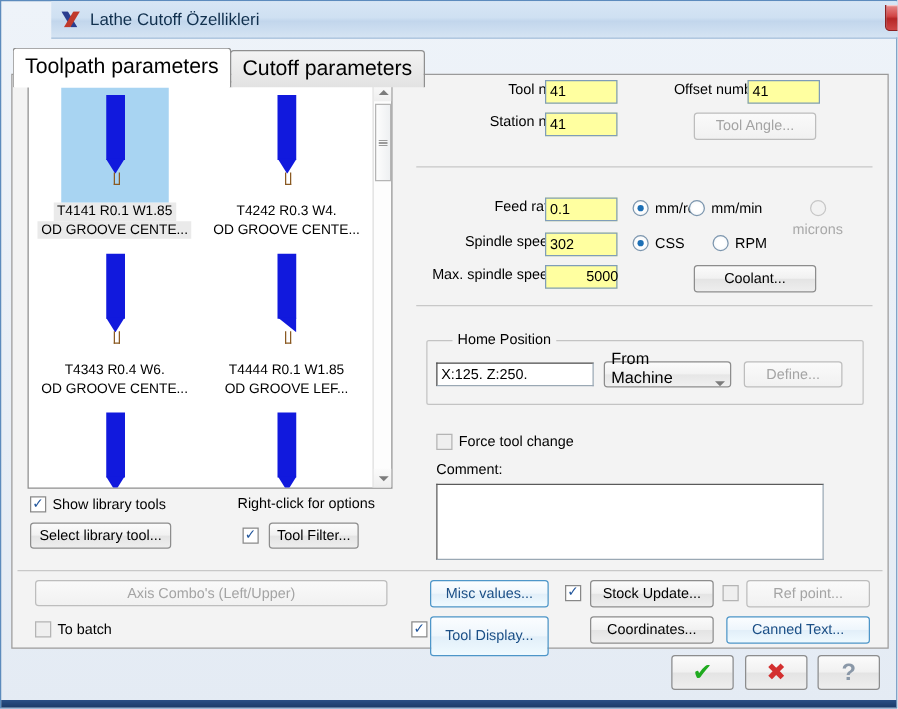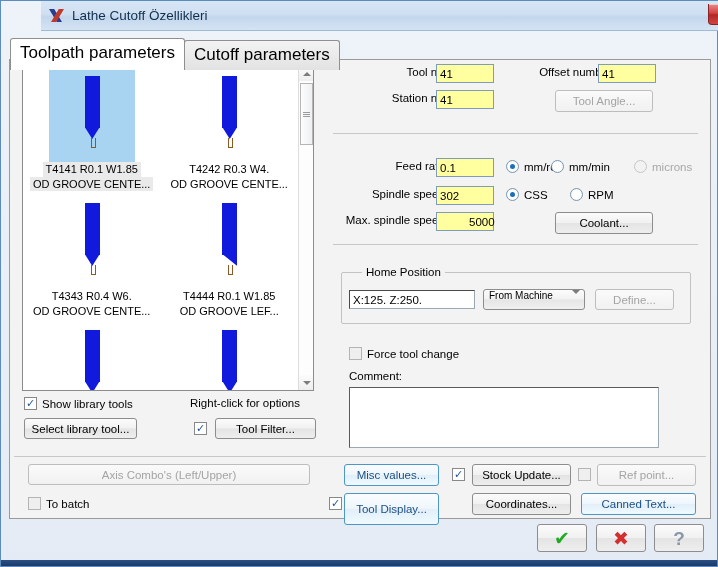--- a/index.html
+++ b/index.html
@@ -133,21 +133,21 @@
   .radio.dis{border-color:#c6c6c6;background:#f2f2f2;}
 
   .sep{position:absolute;background:#c8c8c8;height:1px;}
 
   .grp{position:absolute;border:1px solid #c3c3c3;box-sizing:border-box;border-radius:2px;}
   .grp-t{position:absolute;top:-7px;left:20px;background:#f3f3f3;padding:0 4px;font-size:11.5px;}
 
   .combo{
     background:linear-gradient(#fcfcfc 0%,#f2f2f2 48%,#e6e6e6 52%,#f0f0f0 100%);
     border:1px solid #8d8d8d;border-radius:3px;box-sizing:border-box;
-    font-size:10px;display:flex;align-items:flex-start;padding-left:5px;cursor:pointer;
+    font-size:13px;display:flex;align-items:flex-end;padding-left:5px;cursor:pointer;
     position:relative;
   }
   .combo .cv{flex:1;}
   .combo .ca{width:17px;display:flex;align-items:center;justify-content:center;}
 
   textarea.cmt{
     font-family:inherit;font-size:11.5px;resize:none;box-sizing:border-box;
     border:1px solid #9aa8b4;border-top-color:#5a5a5a;border-left-color:#5a5a5a;
     background:#fff;padding:2px;
   }
@@ -247,21 +247,21 @@
     </div>
 
     <div class="row" style="position:absolute;left:14px;top:337px;">
       <span class="chk on"></span>
       <span class="lbl">Show library tools</span>
     </div>
     <div style="position:absolute;left:180px;top:337px;" class="lbl">Right-click for options</div>
 
     <div class="btn" style="position:absolute;left:14px;top:358px;width:113px;height:21px;">Select library tool...</div>
     <span class="chk on" style="position:absolute;left:184px;top:362px;"></span>
-    <div class="btn" style="position:absolute;left:205px;top:358px;width:101px;height:21px;">Tool Filter...</div>
+    <div class="btn" style="position:absolute;left:205px;top:358px;width:72px;height:21px;">Tool Filter...</div>
 
     <div style="position:absolute;left:348px;top:6px;width:115px;text-align:right;" class="lbl">Tool number:</div>
     <div class="fld" style="position:absolute;left:426px;top:4px;width:58px;height:19px;">41</div>
 
     <div style="position:absolute;left:470px;top:6px;width:135px;text-align:right;" class="lbl">Offset number:</div>
     <div class="fld" style="position:absolute;left:588px;top:4px;width:58px;height:19px;">41</div>
 
     <div style="position:absolute;left:338px;top:32px;width:125px;text-align:right;" class="lbl">Station number:</div>
     <div class="fld" style="position:absolute;left:426px;top:30px;width:58px;height:19px;">41</div>
 
@@ -273,21 +273,21 @@
     <div class="fld" style="position:absolute;left:426px;top:98px;width:58px;height:19px;">0.1</div>
 
     <div class="row" style="position:absolute;left:496px;top:100px;">
       <span class="radio on"></span>
       <span class="lbl">mm/rev</span>
     </div>
     <div class="row" style="position:absolute;left:541px;top:100px;align-items:flex-end;">
       <span class="radio"></span>
       <span class="lbl">mm/min</span>
     </div>
-    <div class="row" style="position:absolute;left:624px;top:100px;color:#a8a8a8;">
+    <div class="row" style="position:absolute;left:624px;top:100px;color:#a8a8a8;flex-direction:column;">
       <span class="radio dis"></span>
       <span class="lbl">microns</span>
     </div>
 
     <div style="position:absolute;left:348px;top:128px;width:90px;text-align:right;" class="lbl">Spindle speed:</div>
     <div class="fld" style="position:absolute;left:426px;top:126px;width:58px;height:19px;">302</div>
 
     <div class="row" style="position:absolute;left:496px;top:128px;">
       <span class="radio on"></span>
       <span class="lbl">CSS</span>

